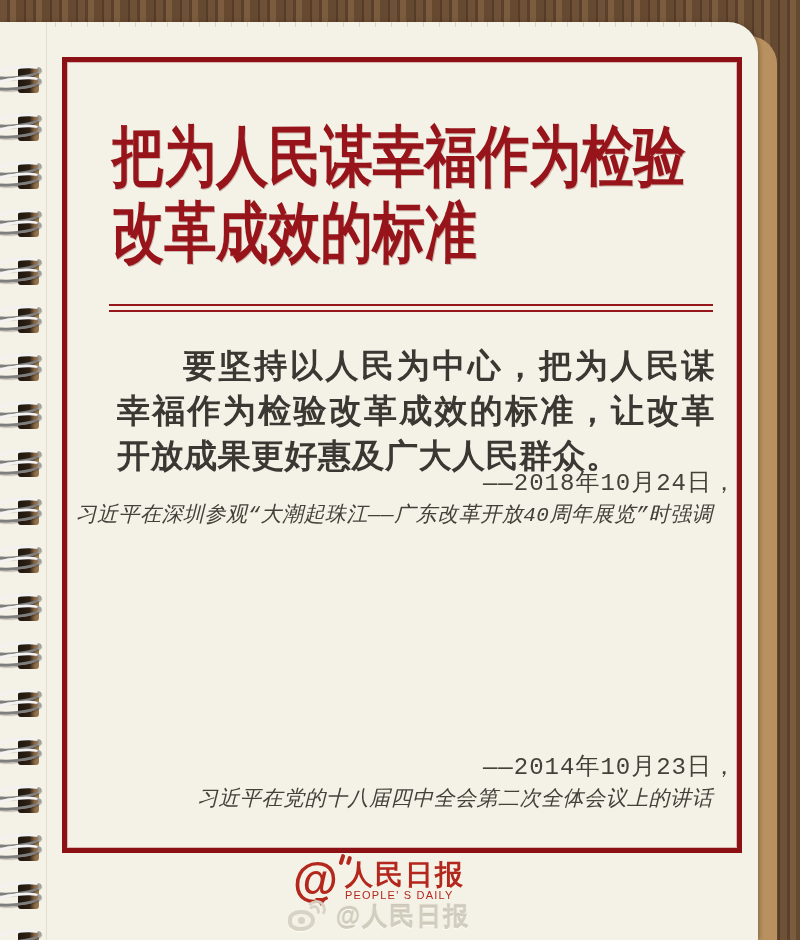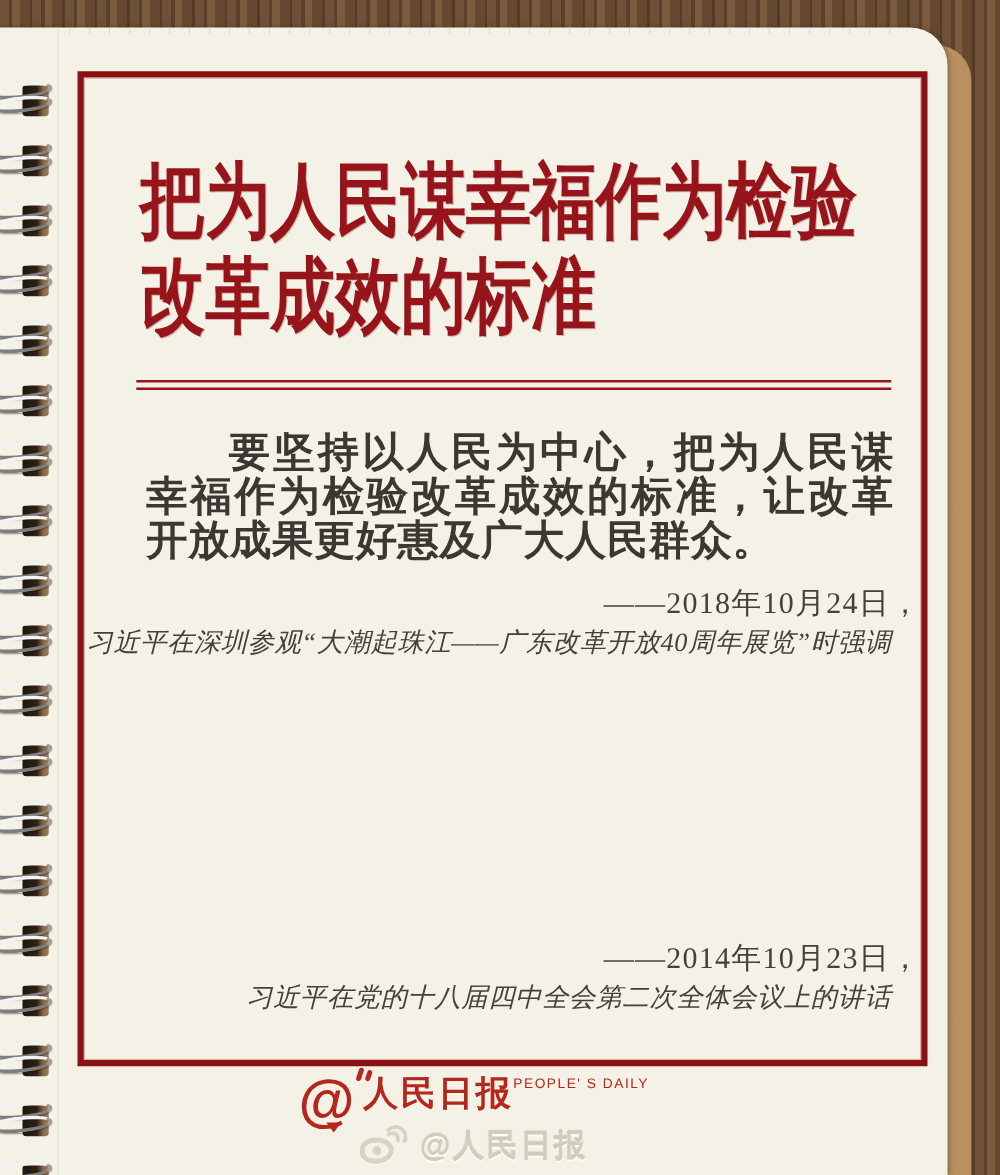--- a/index.html
+++ b/index.html
@@ -44,34 +44,35 @@
     transform:rotate(-6deg);box-shadow:0 1px 1px rgba(40,25,10,.4);
     box-sizing:border-box;background:transparent;
   }
   .wire.w1{top:2px;} .wire.w2{top:13px;}
   .page-crease{position:absolute;left:46px;top:22px;width:1px;height:918px;background:#e3dfce;}
   
   .frame{
     position:absolute;left:62px;top:57px;width:680px;height:796px;
     border:5px solid #8c1115;box-sizing:border-box;
     box-shadow:inset 0 0 0 1px rgba(140,17,21,.25);
+    font-family:Liberation Mono, monospace;
   }
   .title{position:absolute;left:45px;top:62px;color:#97141a;font-weight:bold;}
   .title-line{
     display:block;font-size:66px;line-height:76px;white-space:nowrap;
     transform:scaleX(0.79);transform-origin:left top;
     text-shadow:1px 1px 0 rgba(90,10,12,.25);
   }
   .rule{
     position:absolute;left:42px;top:242px;width:604px;height:8px;box-sizing:border-box;
     border-top:2px solid #96161b;border-bottom:2px solid #96161b;
   }
   .quote{
     position:absolute;left:50px;width:598px;
-    font-size:33px;font-weight:bold;color:#3b3733;line-height:35px;
+    font-size:33px;font-weight:bold;color:#3b3733;line-height:45px;
     text-indent:2em;text-align:justify;letter-spacing:.5px;
   }
   .q1{top:284px;}
   .q2{top:564px;}
   .attr-date{
     position:absolute;left:0;width:100%;box-sizing:border-box;
     text-align:right;font-size:24px;color:#45403a;letter-spacing:1px;
   }
   .attr-src{
     position:absolute;left:0;width:100%;box-sizing:border-box;padding-right:24px;
@@ -89,21 +90,21 @@
     font-family:"Liberation Sans","DejaVu Sans",sans-serif;
   }
   .logo-at .m{position:absolute;display:block;width:4px;height:11px;background:#b4271d;border-radius:2px;}
   .logo-at .m1{right:-6px;top:-4px;transform:rotate(18deg);}
   .logo-at .m2{right:-13px;top:-2px;transform:rotate(18deg);height:9px;}
   .logo-at .tail{
     position:absolute;left:22px;bottom:-4px;width:0;height:0;
     border-left:6px solid transparent;border-right:6px solid transparent;
     border-top:8px solid #b4271d;
   }
-  .logo-col{display:flex;flex-direction:row;align-items:flex-start;padding-top:3px;}
+  .logo-col{display:flex;flex-direction:column;align-items:flex-start;padding-top:3px;}
   .logo-cn{
     font-size:28px;line-height:28px;font-weight:900;color:#b4271d;letter-spacing:2px;
     font-family:"Liberation Sans","DejaVu Sans",sans-serif;
   }
   .logo-en{
     font-size:11px;line-height:13px;font-weight:normal;color:#b4271d;letter-spacing:1.2px;
     font-family:"Liberation Sans","DejaVu Sans",sans-serif;
   }
   
   .watermark{

